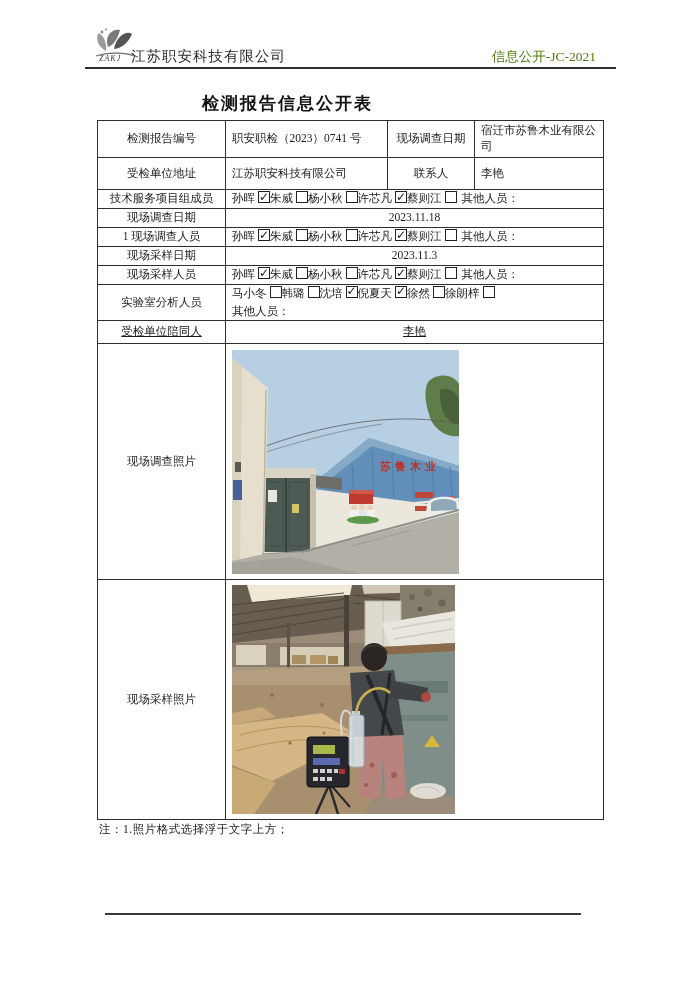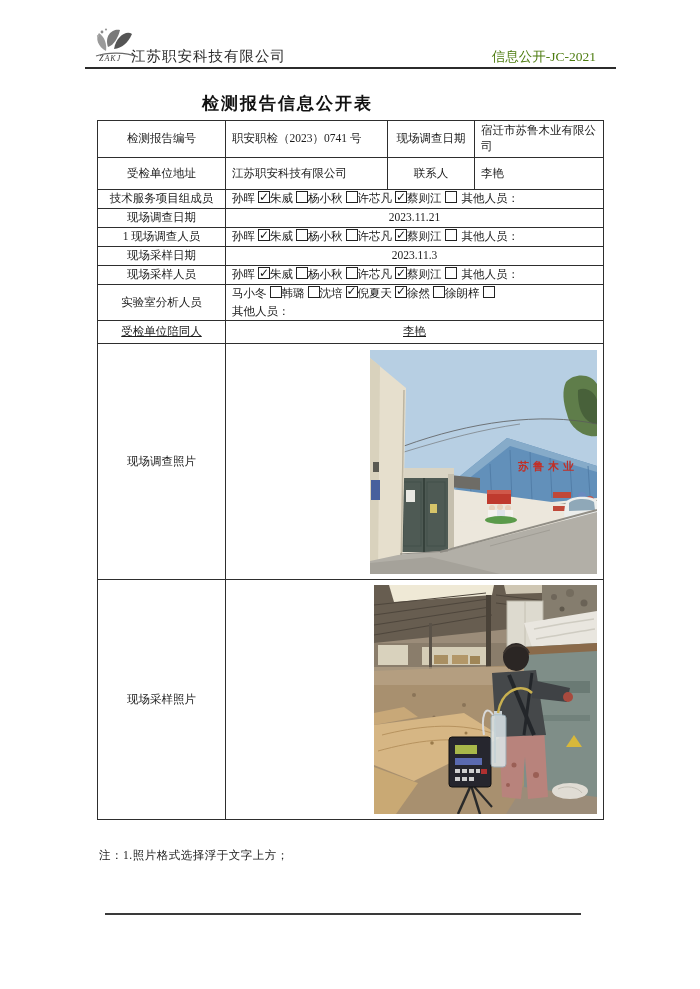--- a/index.html
+++ b/index.html
@@ -31,35 +31,35 @@
   td.lbl{text-align:center;padding:0 4px;margin-top:28px;}
   td.val{text-align:left;}
   td.ctr{text-align:center;}
   tr.r1 td{height:36px;}
   tr.r2 td{height:31px;}
   tr.rs td{height:18px;}
   tr.rlab td{height:35px;}
   tr.resc td{height:22px;text-decoration:underline;}
   tr.rph1 td{height:235px;}
   tr.rph2 td{height:239px;}
-  td.photo-cell{text-align:right;vertical-align:middle;padding:0;}
+  td.photo-cell{text-align:left;vertical-align:middle;padding:0;}
 
   
   .members{display:inline;}
   .m{white-space:nowrap;}
   .cb{display:inline-block;width:10px;height:10px;border:1.3px solid #222;
     position:relative;vertical-align:-1px;margin-left:3px;background:#fff;}
   .cb.checked::after{content:"\2713";position:absolute;left:0px;top:-3.5px;
     font-size:12px;font-weight:bold;color:#111;
     font-family:"DejaVu Sans",sans-serif;}
   .other-inline{margin-left:2px;}
   .lab-line2{display:block;margin-top:2px;}
 
   
-  .note{position:absolute;left:99px;top:848px;font-size:11.5px;color:#222;letter-spacing:.5px;text-align:right;}
+  .note{position:absolute;left:99px;top:822px;font-size:11.5px;color:#222;letter-spacing:.5px;text-align:right;}
   .ftr-rule{position:absolute;left:105px;top:913px;width:476px;height:1.5px;background:#3a3a3a;}
   .ftr-text{position:absolute;left:0;top:917px;width:700px;text-align:center;
     font-size:10.5px;color:#3f3f3f;letter-spacing:3px;}
 
   .ph{display:inline-block;vertical-align:middle;}
 </style>
 </head>
 <body>
 
 <div class="page">
@@ -106,21 +106,21 @@
     </tr>
     <tr class="rs">
       <td class="lbl">技术服务项目组成员</td>
       <td class="val" colspan="3">
         <span class="members"><span class="m"><span>孙晖</span><span class="cb checked"></span></span><span class="m"><span>朱威</span><span class="cb"></span></span><span class="m"><span>杨小秋</span><span class="cb"></span></span><span class="m"><span>许芯凡</span><span class="cb checked"></span></span><span class="m"><span>蔡则江</span><span class="cb"></span></span></span>
         <span class="other-inline">其他人员：</span>
       </td>
     </tr>
     <tr class="rs">
       <td class="lbl">现场调查日期</td>
-      <td class="ctr" colspan="3">2023.11.21</td>
+      <td class="ctr" colspan="3">2023.11.18</td>
     </tr>
     <tr class="rs">
       <td class="lbl">1 现场调查人员</td>
       <td class="val" colspan="3">
         <span class="members"><span class="m"><span>孙晖</span><span class="cb checked"></span></span><span class="m"><span>朱威</span><span class="cb"></span></span><span class="m"><span>杨小秋</span><span class="cb"></span></span><span class="m"><span>许芯凡</span><span class="cb checked"></span></span><span class="m"><span>蔡则江</span><span class="cb"></span></span></span>
         <span class="other-inline">其他人员：</span>
       </td>
     </tr>
     <tr class="rs">
       <td class="lbl">现场采样日期</td>

